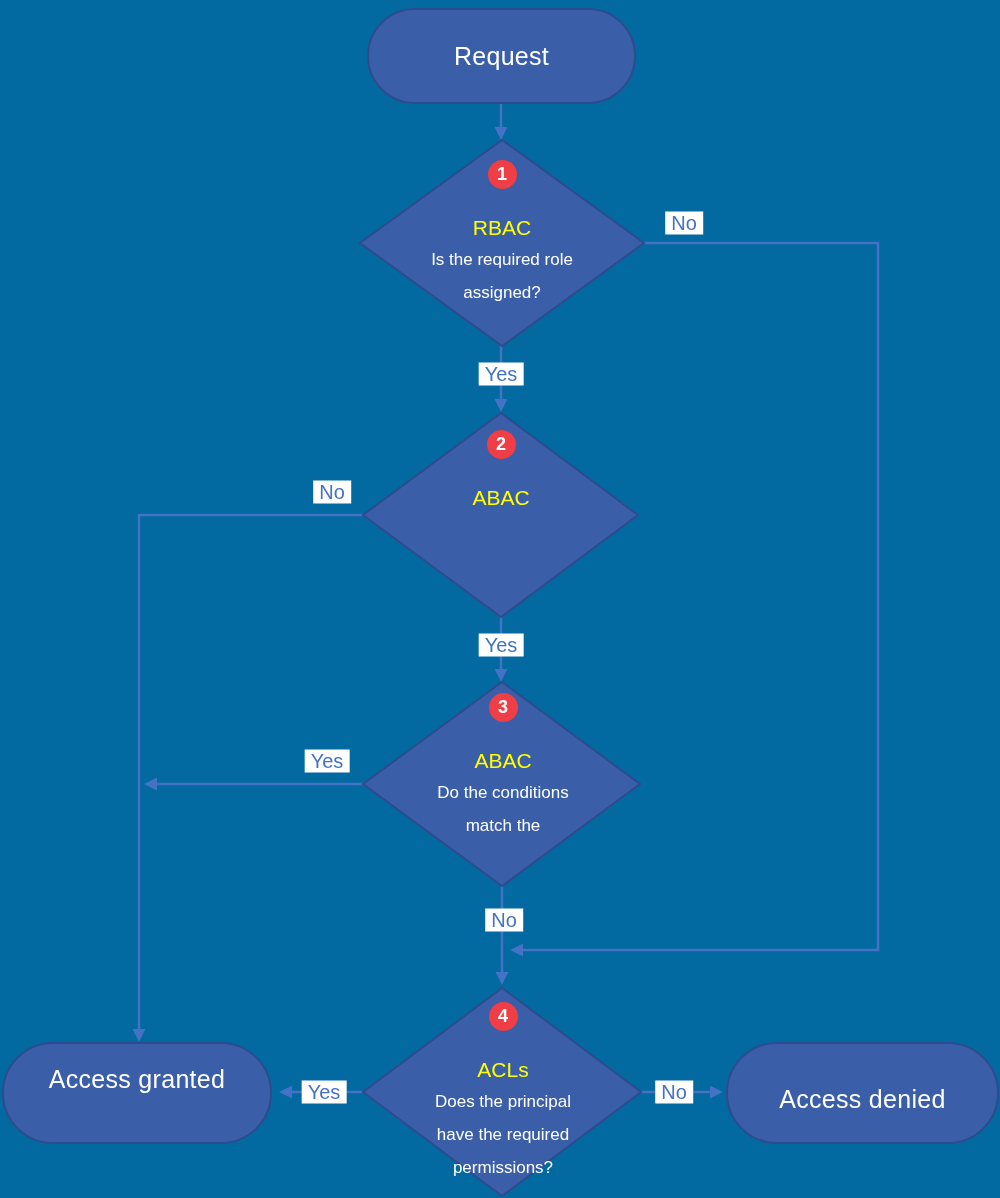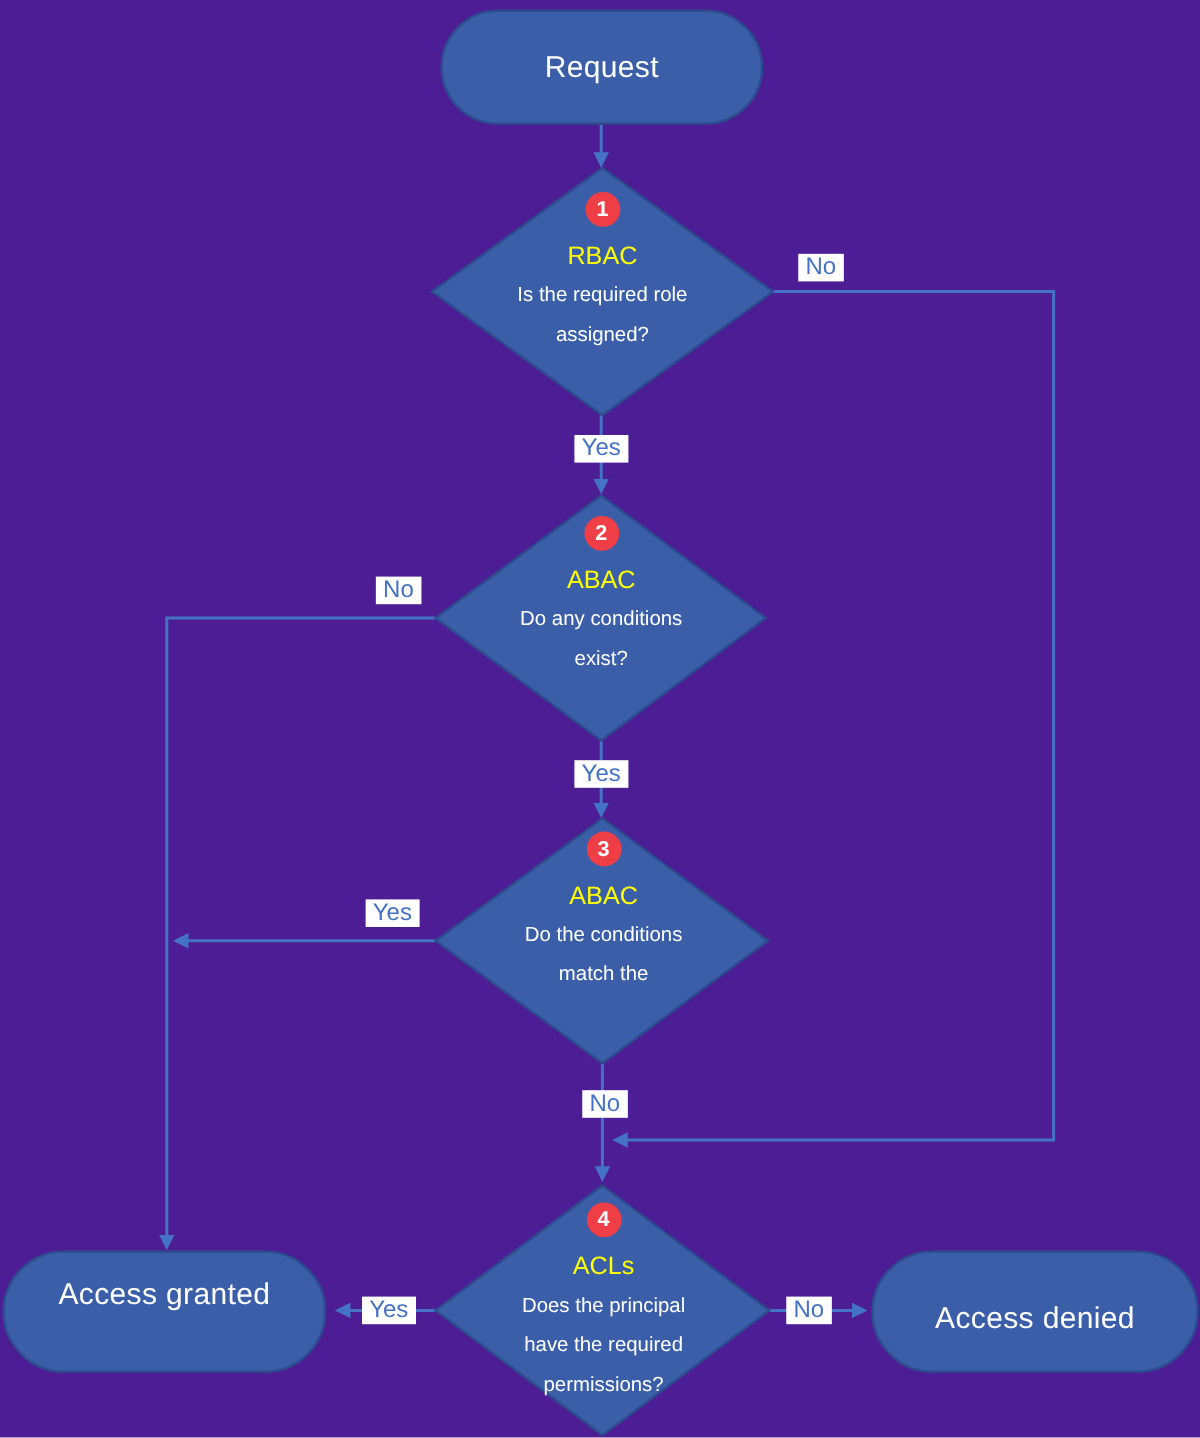--- a/index.html
+++ b/index.html
@@ -1,20 +1,20 @@
 <!DOCTYPE html>
 <html><head>
 <meta charset="utf-8">
 <style>
   html, body { margin: 0; padding: 0; background: #ffffff; }
   .canvas {
     position: relative;
     width: 1000px;
     height: 1198px;
-    background: #4c1d95;
+    background: #0369a1;
     font-family: "Liberation Sans", sans-serif;
     overflow: hidden;
   }
   .edges-layer { position: absolute; left: 0; top: 0; width: 1000px; height: 1198px; }
   .node-shape { fill: #3B5EA9; stroke: #2D4C8E; stroke-width: 2; }
   .edge { fill: none; stroke: #4472C4; stroke-width: 2.5; }
 
   .stadium-label {
     position: absolute;
     display: flex; align-items: center; justify-content: center;
@@ -26,21 +26,21 @@
     display: flex; flex-direction: column; align-items: center;
     text-align: center;
   }
   .badge {
     width: 29px; height: 29px; border-radius: 50%;
     background: #EF3E45; color: #ffffff;
     display: flex; align-items: center; justify-content: center;
     font-size: 18px; font-weight: bold;
   }
   .topic {
-    color: #FFFF00; font-size: 21px; line-height: 30px; margin-top: 10px;
+    color: #FFFF00; font-size: 21px; line-height: 30px; margin-top: 24px;
   }
   .question { color: #ffffff; font-size: 17px; line-height: 33px; }
 
   .edge-label {
     position: absolute;
     transform: translate(-50%, -50%);
     color: #4472C4; font-size: 20px;
     background: #ffffff; padding: 0 6px;
     white-space: nowrap;
   }
@@ -83,24 +83,20 @@
     <div class="topic">RBAC</div>
     <div class="question">
       <div>Is the required role</div>
       <div>assigned?</div>
     </div>
   </div>
 
   <div class="diamond-content" style="left:371px; top:430px; width:260px;">
     <div class="badge">2</div>
     <div class="topic">ABAC</div>
-    <div class="question">
-      <div>Do any conditions</div>
-      <div>exist?</div>
-    </div>
   </div>
 
   <div class="diamond-content" style="left:372px; top:693px; width:262px;">
     <div class="badge">3</div>
     <div class="topic">ABAC</div>
     <div class="question">
       <div>Do the conditions</div>
       <div>match the</div>
     </div>
   </div>

